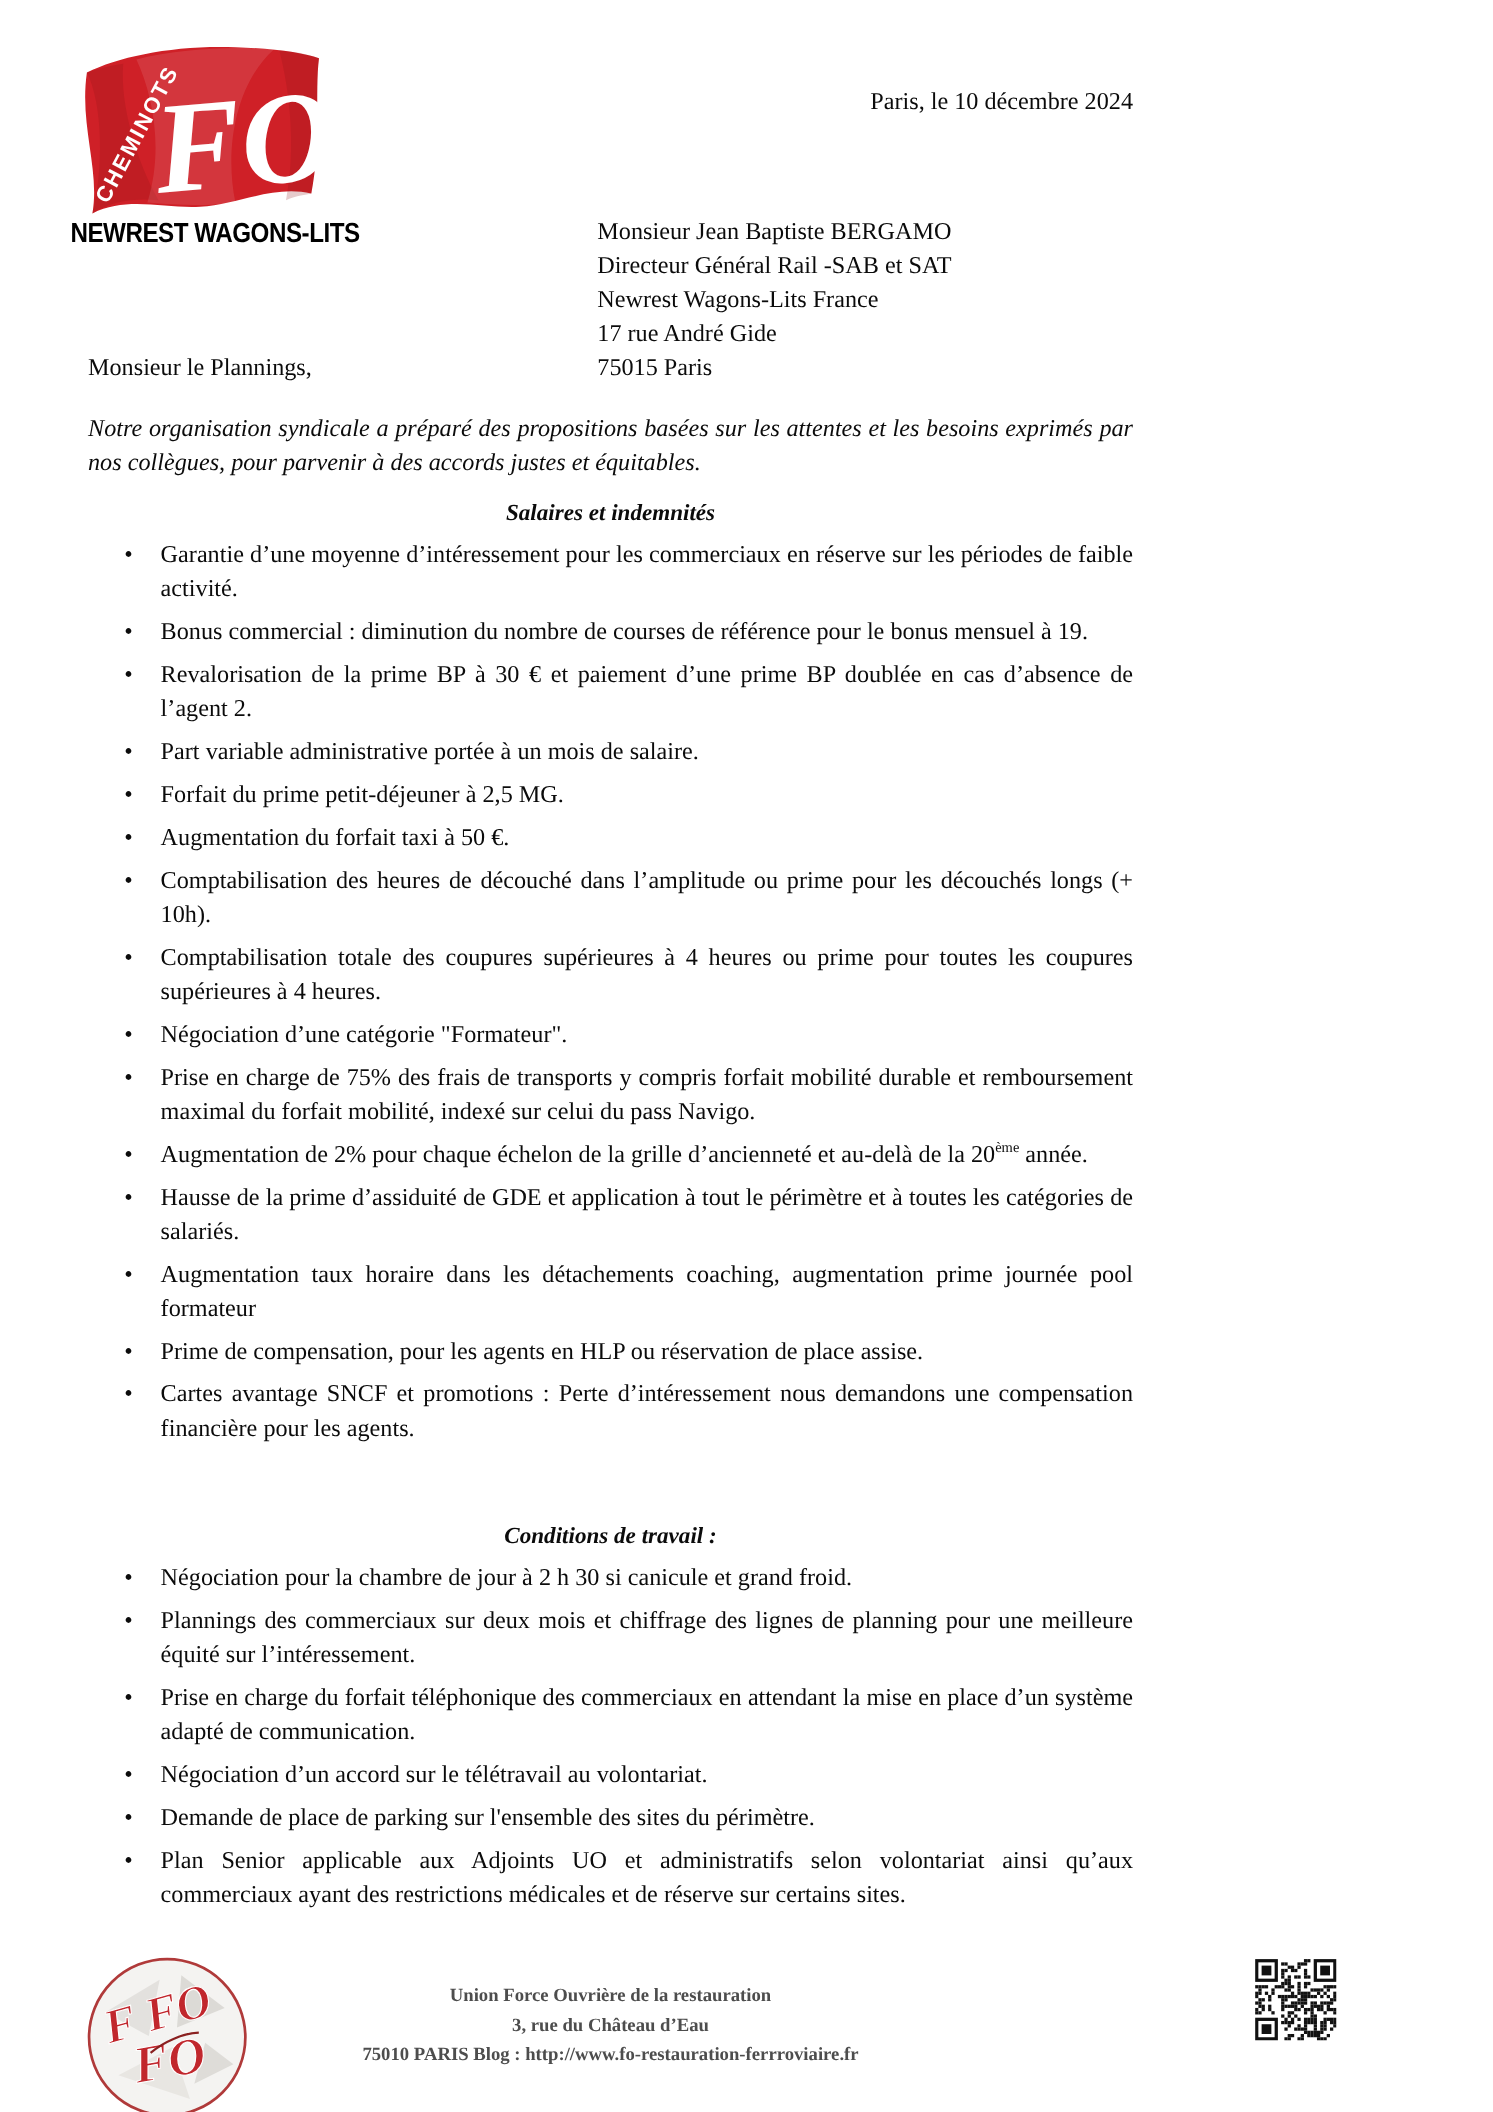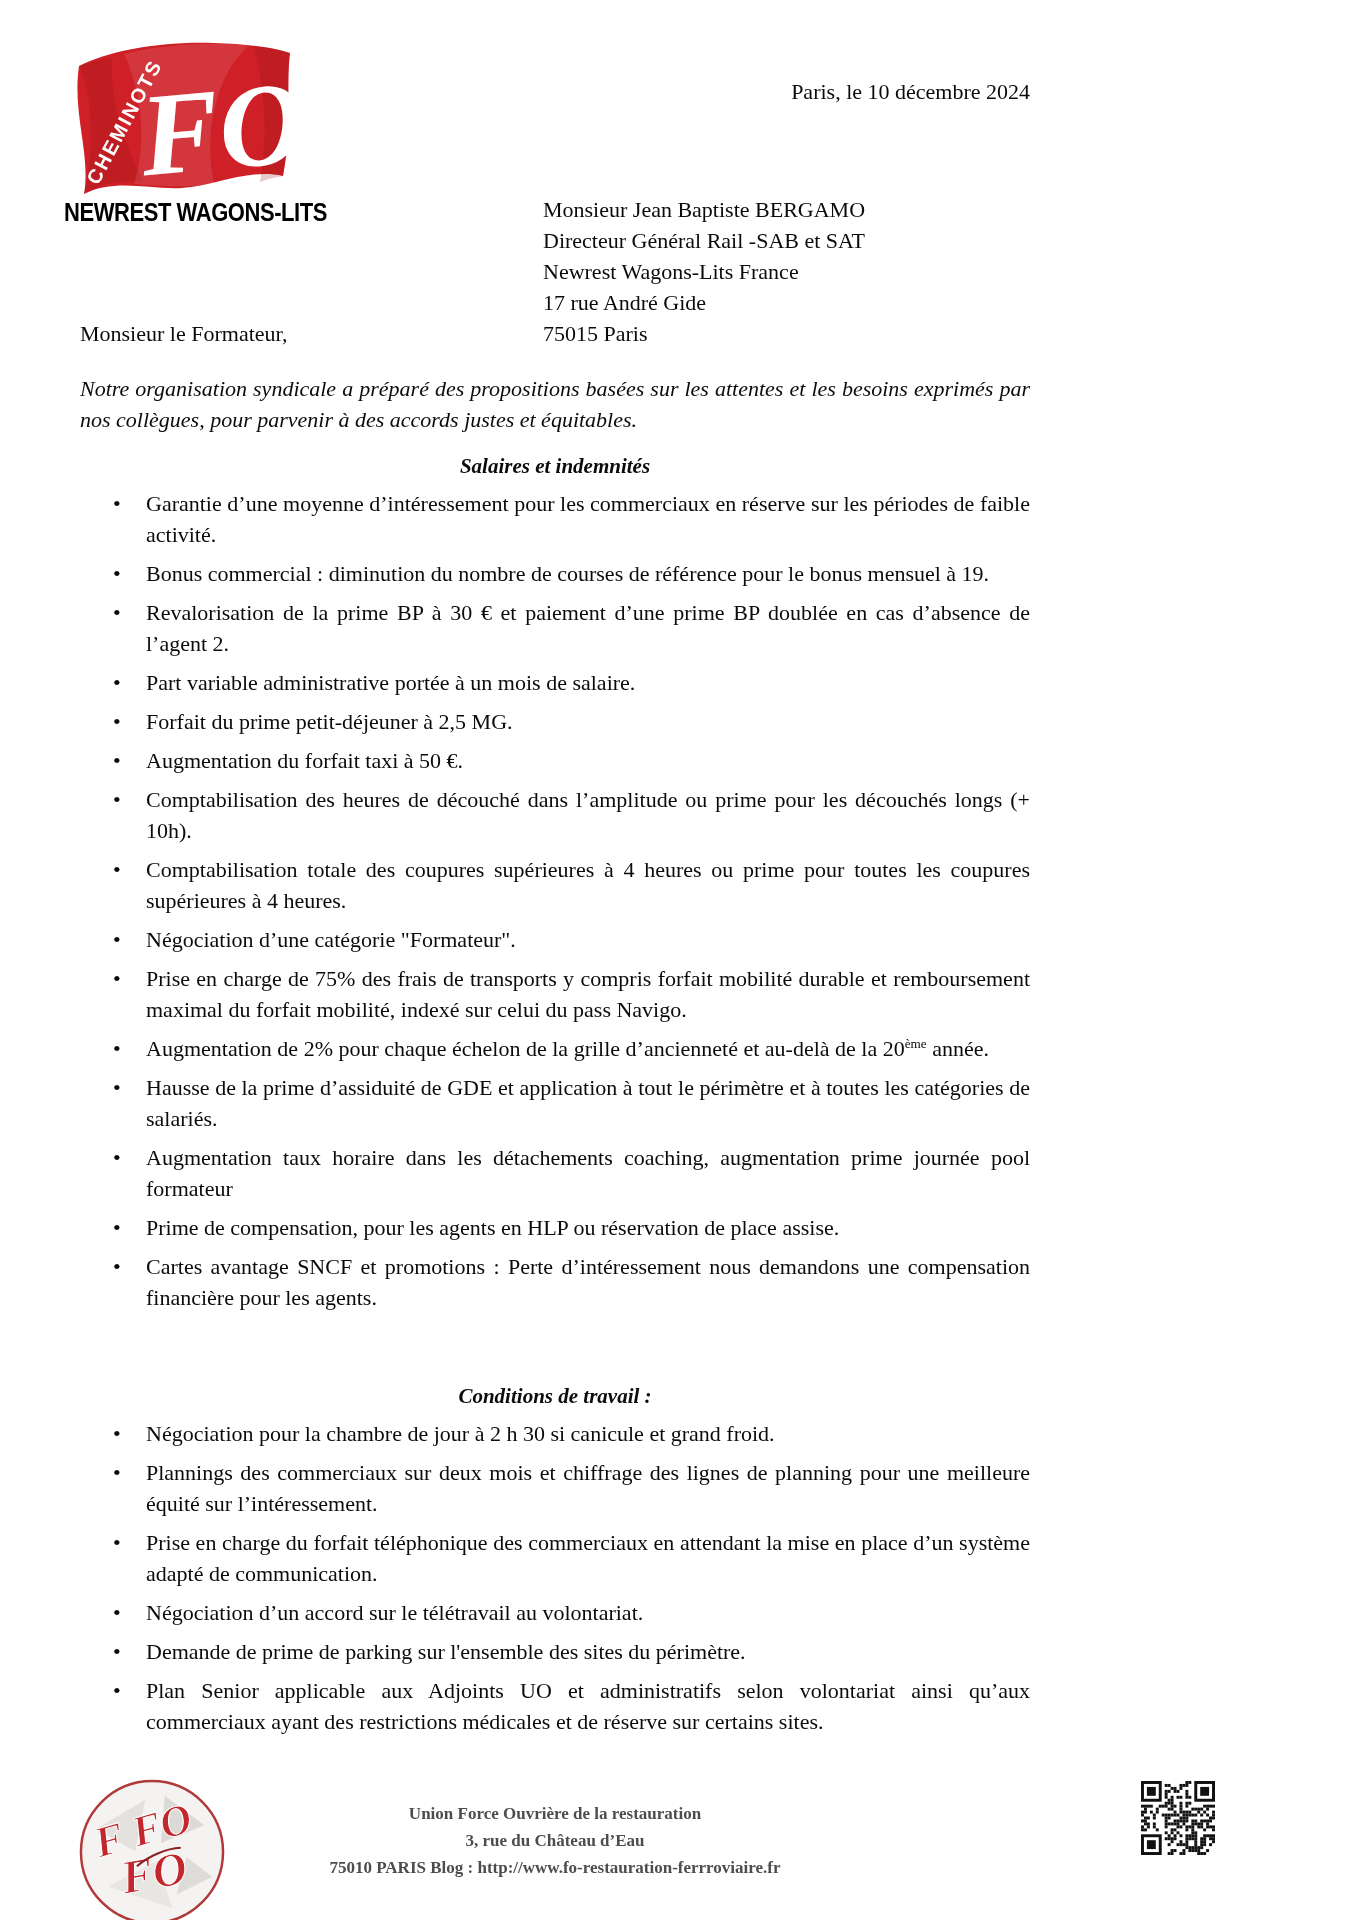--- a/index.html
+++ b/index.html
@@ -104,21 +104,21 @@
 
   <div class="recipient">
     <div>Monsieur Jean Baptiste BERGAMO</div>
     <div>Directeur Général Rail -SAB et SAT</div>
     <div>Newrest Wagons-Lits France</div>
     <div>17 rue André Gide</div>
     <div>75015 Paris</div>
   </div>
 
   <div class="letter-body">
-    <p class="salutation">Monsieur le Formateur,</p>
+    <p class="salutation">Monsieur le Plannings,</p>
     <p class="intro">Notre organisation syndicale a préparé des propositions basées sur les attentes et les besoins exprimés par nos collègues, pour parvenir à des accords justes et équitables.</p>
 
     <section class="sec-salaires">
       <h2 class="sec-heading">Salaires et indemnités</h2>
       <ul class="bullets">
           <li>Garantie d’une moyenne d’intéressement pour les commerciaux en réserve sur les périodes de faible activité.</li>
           <li>Bonus commercial : diminution du nombre de courses de référence pour le bonus mensuel à 19.</li>
           <li>Revalorisation de la prime BP à 30 € et paiement d’une prime BP doublée en cas d’absence de l’agent 2.</li>
           <li>Part variable administrative portée à un mois de salaire.</li>
           <li>Forfait du prime petit-déjeuner à 2,5 MG.</li>
@@ -135,21 +135,21 @@
         </ul>
     </section>
 
     <section class="sec-conditions">
       <h2 class="sec-heading">Conditions de travail :</h2>
       <ul class="bullets">
           <li>Négociation pour la chambre de jour à 2 h 30 si canicule et grand froid.</li>
           <li>Plannings des commerciaux sur deux mois et chiffrage des lignes de planning pour une meilleure équité sur l’intéressement.</li>
           <li>Prise en charge du forfait téléphonique des commerciaux en attendant la mise en place d’un système adapté de communication.</li>
           <li>Négociation d’un accord sur le télétravail au volontariat.</li>
-          <li>Demande de prime de parking sur l'ensemble des sites du périmètre.</li>
+          <li>Demande de place de parking sur l'ensemble des sites du périmètre.</li>
           <li>Plan Senior applicable aux Adjoints UO et administratifs selon volontariat ainsi qu’aux commerciaux ayant des restrictions médicales et de réserve sur certains sites.</li>
         </ul>
     </section>
   </div>
 
   <svg class="stamp" viewBox="0 0 150 150" aria-hidden="true">
     <circle cx="75" cy="75" r="72" fill="#f4f3f1" stroke="#b03a3a" stroke-width="2.5"></circle>
     <path d="M18,52 L68,22 L58,74 Z" fill="#e3e1de"></path>
     <path d="M88,18 L128,48 L84,66 Z" fill="#dcdad6"></path>
     <path d="M30,110 L80,84 L96,132 Z" fill="#e8e6e2"></path>

